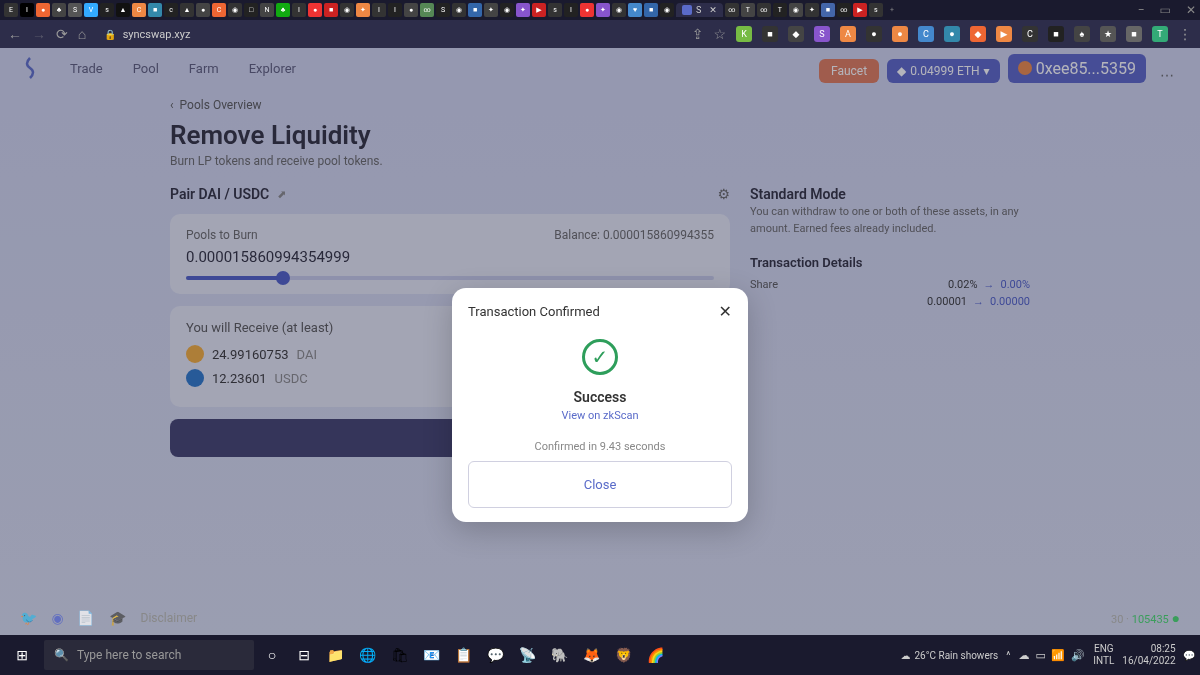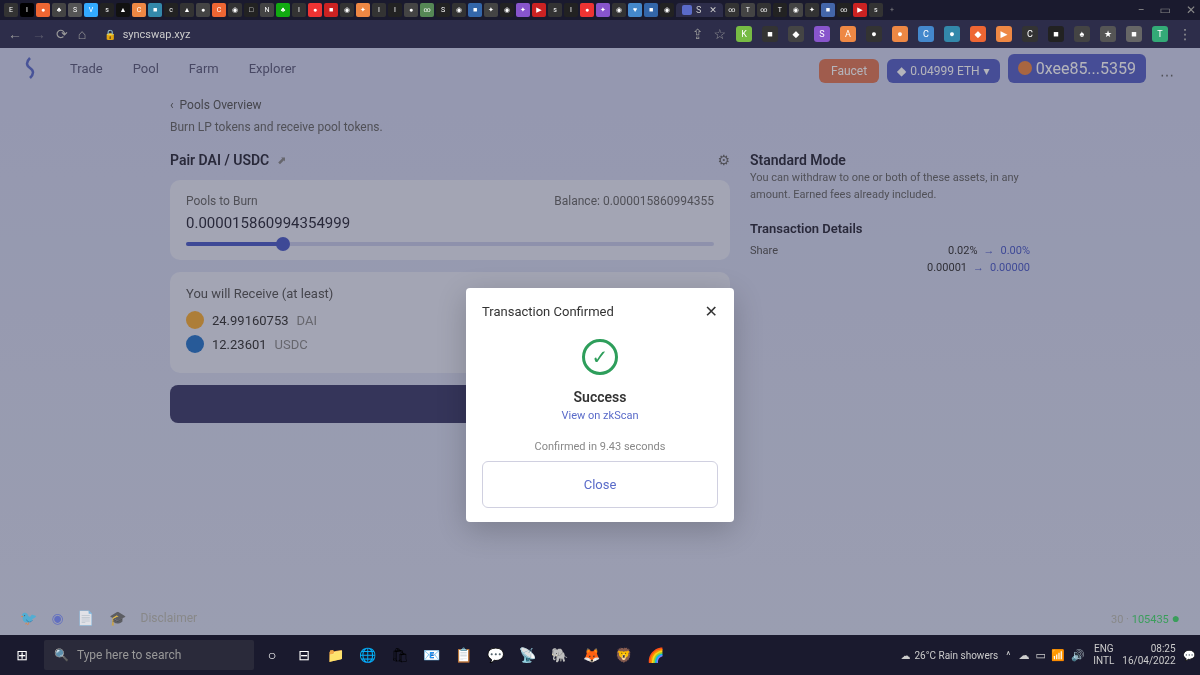--- a/index.html
+++ b/index.html
@@ -47,21 +47,21 @@
 .token-icon{width:18px;height:18px;border-radius:50%}
 .action-btn{width:100%;height:38px;background:#3d3d6b;border-radius:8px;cursor:pointer}
 .mode-title{font-size:14px;font-weight:600;color:#2a2a3a;margin-bottom:2px}
 .mode-desc{font-size:11px;color:#666;line-height:1.5;margin-bottom:18px}
 .details-title{font-size:13px;font-weight:600;color:#2a2a3a;margin-bottom:8px}
 .detail-row{display:flex;justify-content:flex-end;gap:6px;font-size:11px;color:#555;margin-bottom:4px}
 .detail-val{color:#333}
 .arrow{color:#4a5bc7}
 .detail-new{color:#4a5bc7}
 .overlay{position:absolute;inset:0;background:rgba(40,40,60,0.35);display:flex;align-items:flex-start;justify-content:center;padding-top:240px}
-.modal{width:268px;background:#fff;border-radius:4px;padding:14px 16px;box-shadow:0 8px 30px rgba(0,0,0,0.2)}
+.modal{width:296px;background:#fff;border-radius:14px;padding:14px 16px;box-shadow:0 8px 30px rgba(0,0,0,0.2)}
 .modal-header{display:flex;justify-content:space-between;align-items:center;margin-bottom:18px}
 .modal-title{font-size:13px;color:#333}
 .close-x{font-size:16px;cursor:pointer;color:#333}
 .check-circle{width:36px;height:36px;border:3px solid #2e9e5b;border-radius:50%;margin:0 auto 14px;display:flex;align-items:center;justify-content:center;color:#2e9e5b;font-size:20px}
 .success-text{text-align:center;font-size:14px;font-weight:600;color:#333;margin-bottom:4px}
 .scan-link{text-align:center;font-size:11px;color:#5a6bc9;cursor:pointer;margin-bottom:18px}
 .confirmed-text{text-align:center;font-size:11px;color:#888;margin-bottom:8px}
 .close-btn{width:100%;padding:15px;border:1px solid #d0d0e0;border-radius:6px;background:#fff;color:#5a6bc9;font-size:13px;cursor:pointer;text-align:center}
 .footer{position:absolute;bottom:0;left:0;right:0;height:34px;display:flex;align-items:center;padding:0 20px;gap:14px}
 .social-icon{color:#4a5bc7;font-size:14px;cursor:pointer;opacity:0.7}
@@ -203,20 +203,21 @@
       <span class="menu-dots">⋯</span>
     </div>
   </div>
 
   <div class="main-content">
     <div class="content-wrap">
       <div class="back-link">
           <span>‹</span>
           <span>Pools Overview</span>
         </div>
+      <div class="page-title">Remove Liquidity</div>
       <div class="page-subtitle">Burn LP tokens and receive pool tokens.</div>
 
       <div class="columns">
         <div class="left-col">
           <div class="pair-header">
             <span class="pair-label">Pair DAI / USDC</span>
             <span class="ext-link">⬈</span>
             <span class="gear-icon">⚙</span>
           </div>
 

